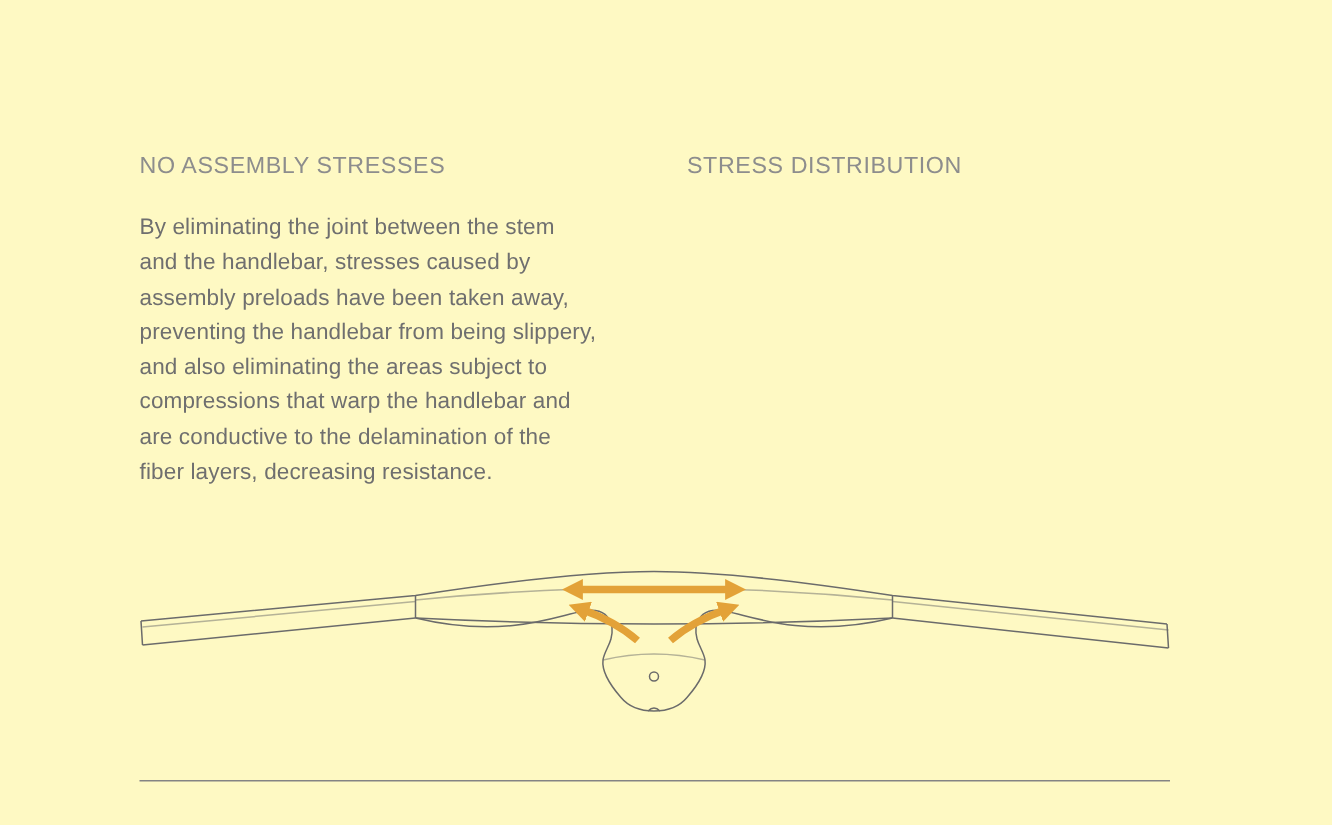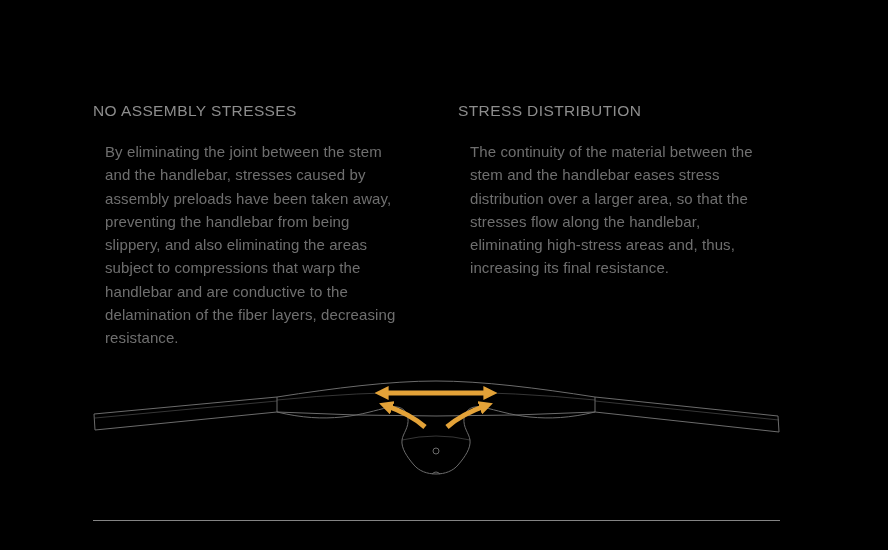--- a/index.html
+++ b/index.html
@@ -4,40 +4,40 @@
 <style>
   html, body {
     margin: 0;
     padding: 0;
     background: #383838;
   }
   .page {
     position: relative;
     width: 888px;
     height: 550px;
-    background: #000000;
+    background: #fef9c3;
     overflow: hidden;
     font-family: "Liberation Sans", "DejaVu Sans", sans-serif;
   }
   .col {
     position: absolute;
     top: 100px;
   }
   .col-left  { left: 93px;  width: 306px; }
   .col-right { left: 458px; width: 314px; }
   .col h2 {
     margin: 0;
     font-size: 15.5px;
     line-height: 21px;
     font-weight: 400;
     letter-spacing: 0.4px;
     color: #8d8d8d;
   }
   .col p {
-    margin: 19px 0 0 12px;
+    margin: 19px 0 0 0;
     font-size: 15px;
     line-height: 23.25px;
     letter-spacing: 0.1px;
     color: #6f6f6f;
   }
   .illustration {
     position: absolute;
     left: 90px;
     top: 378px;
     width: 690px;
@@ -61,21 +61,20 @@
 
 <div class="page">
 
   <section class="col col-left">
     <h2>NO ASSEMBLY STRESSES</h2>
     <p>By eliminating the joint between the stem and the handlebar, stresses caused by assembly preloads have been taken away, preventing the handlebar from being slippery, and also eliminating the areas subject to compressions that warp the handlebar and are conductive to the delamination of the fiber layers, decreasing resistance.</p>
   </section>
 
   <section class="col col-right">
     <h2>STRESS DISTRIBUTION</h2>
-    <p>The continuity of the material between the stem and the handlebar eases stress distribution over a larger area, so that the stresses flow along the handlebar, eliminating high-stress areas and, thus, increasing its final resistance.</p>
   </section>
 
   <svg class="illustration" viewBox="0 0 690 97" xmlns="http://www.w3.org/2000/svg" aria-hidden="true">
     <defs>
       <marker id="ah" viewBox="0 0 10 10" refX="4" refY="5" markerWidth="2.8" markerHeight="2.8" orient="auto-start-reverse">
         <path d="M0,0 L10,5 L0,10 Z" class="arrowhead"></path>
       </marker>
     </defs>
 
     <g>

